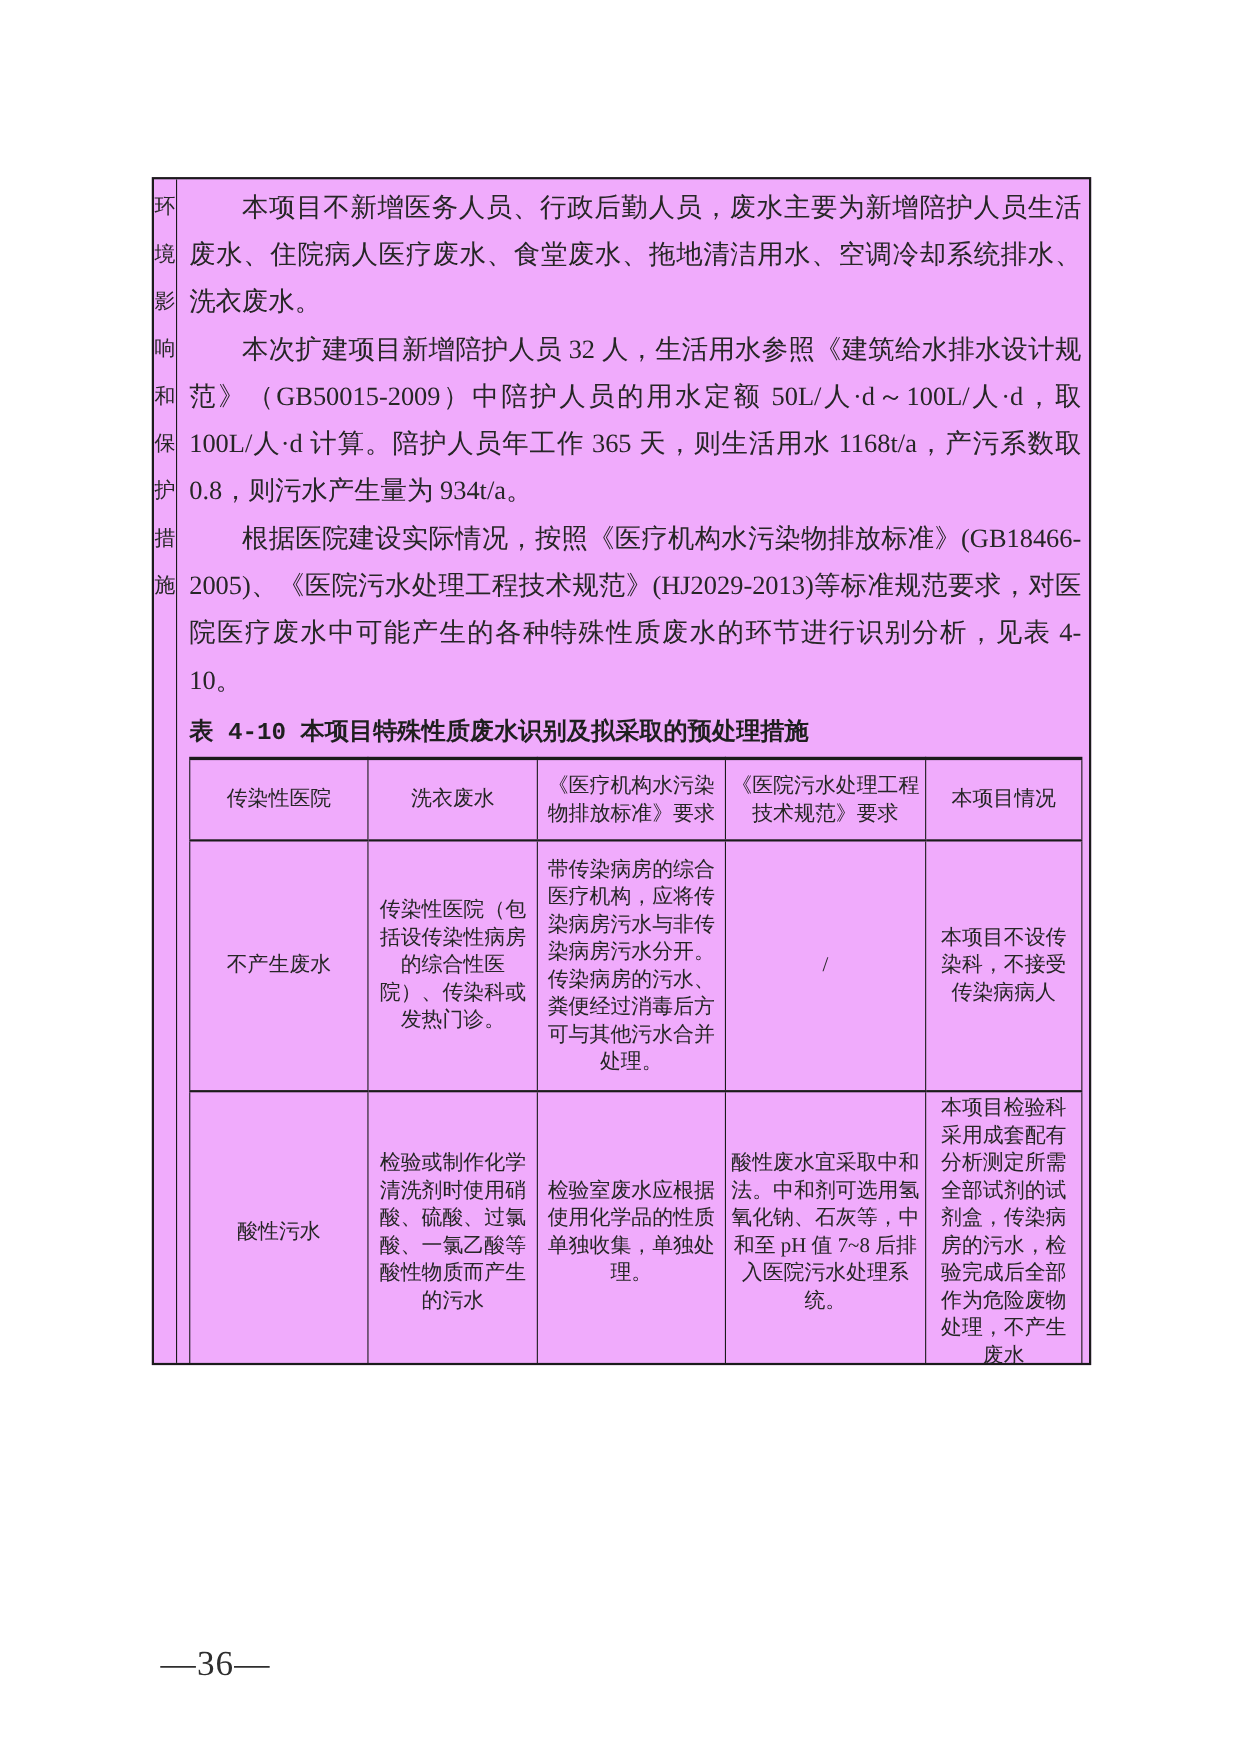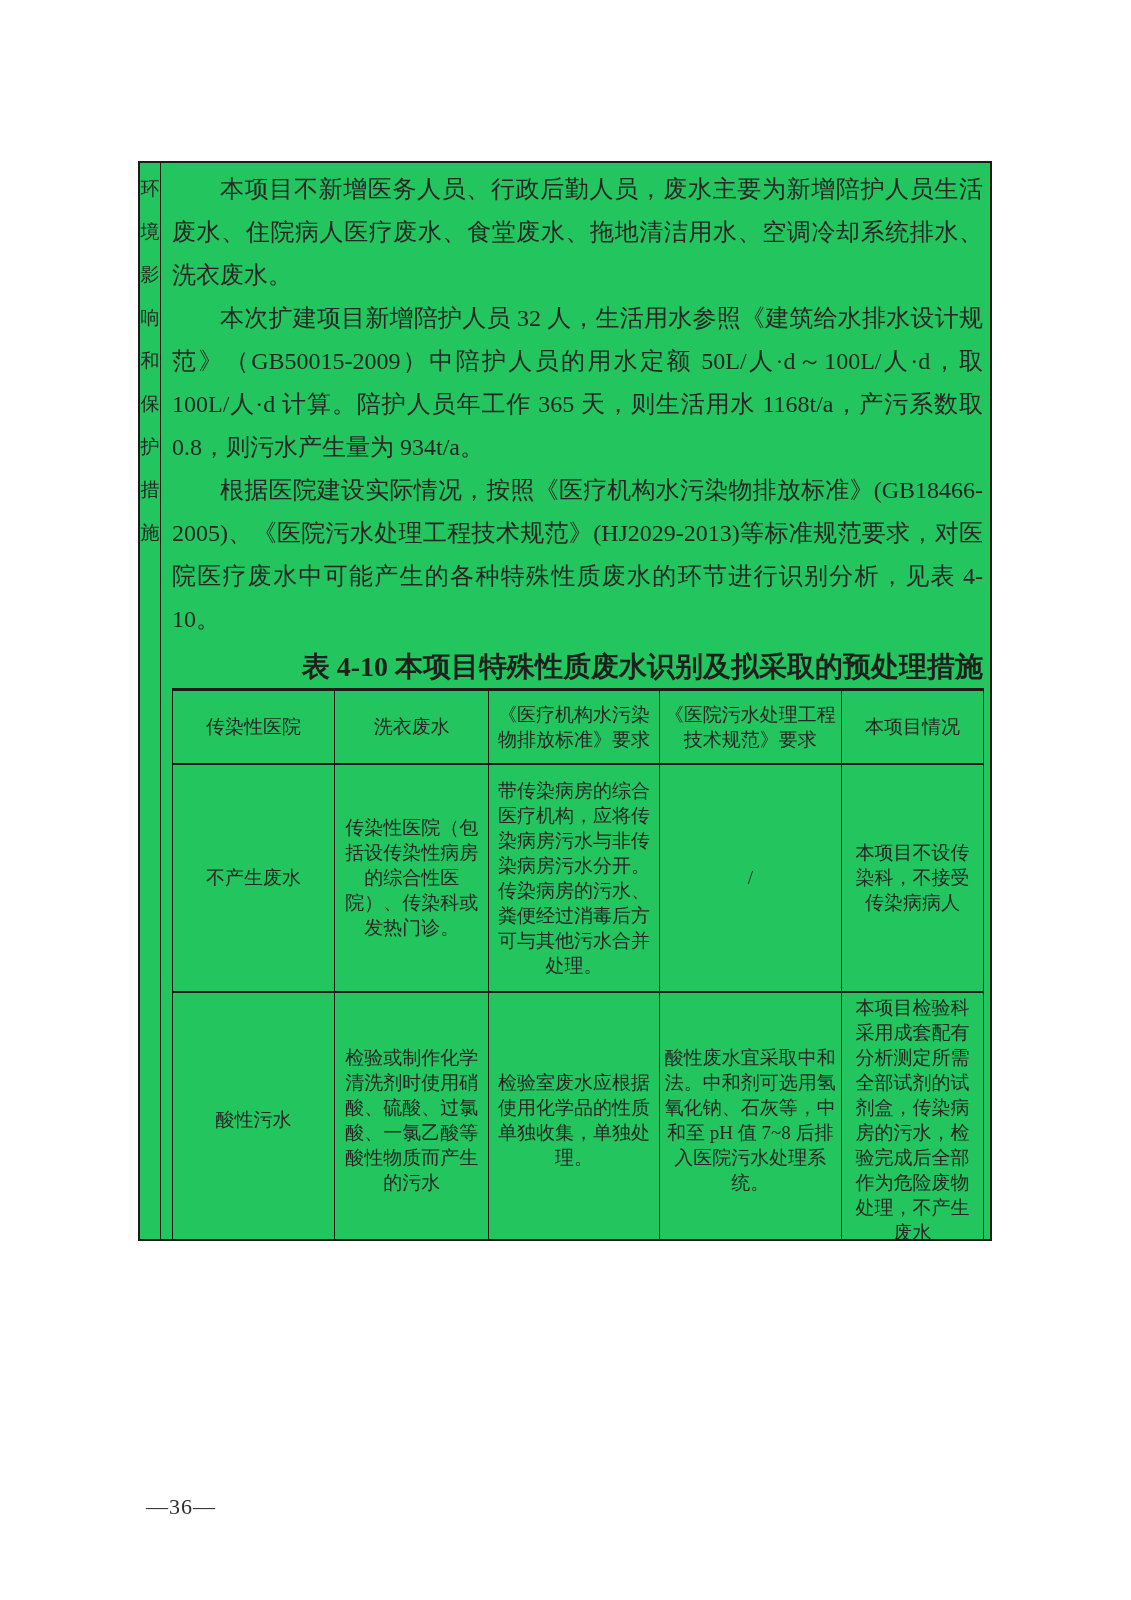--- a/index.html
+++ b/index.html
@@ -15,21 +15,21 @@
   }
   .doc-box {
     position: absolute;
     left: 138px;
     top: 161px;
     width: 854px;
     height: 1080px;
     border: 2px solid #1b1b1b;
     display: flex;
     overflow: hidden;
-    background: #22c55e;
+    background: #f0abfc;
   }
   .sidebar {
     width: 21px;
     border-right: 1px solid #1b1b1b;
     padding-top: 4px;
     flex: none;
   }
   .sidebar-label {
     width: 20px;
     font-size: 19px;
@@ -44,26 +44,27 @@
     overflow: hidden;
   }
   .para {
     font-size: 24px;
     line-height: 43px;
     text-align: justify;
     text-indent: 2em;
     color: #262626;
   }
   .table-caption {
-    text-align: right;
+    text-align: left;
     font-weight: bold;
-    font-size: 28px;
+    font-size: 22px;
     line-height: 28px;
     margin: 12px 0 7px 0;
     color: #1f1f1f;
+    font-family: Liberation Mono, monospace;
   }
   table.wastewater {
     border-collapse: collapse;
     table-layout: fixed;
     width: 812px;
     border-top: 3px solid #1b1b1b;
   }
   table.wastewater th,
   table.wastewater td {
     border: solid #1b1b1b;
@@ -77,21 +78,21 @@
     color: #262626;
     overflow: hidden;
   }
   tr.head-row { height: 74px; }
   tr.row-1 { height: 228px; }
   tr.row-2 { height: 228px; }
   .page-number {
     position: absolute;
     left: 146px;
     top: 1494px;
-    font-size: 22px;
+    font-size: 32px;
     letter-spacing: 1px;
     color: #2e2e2e;
   }
 </style>
 </head>
 <body>
 
 <div class="page">
 
   <div class="doc-box">

